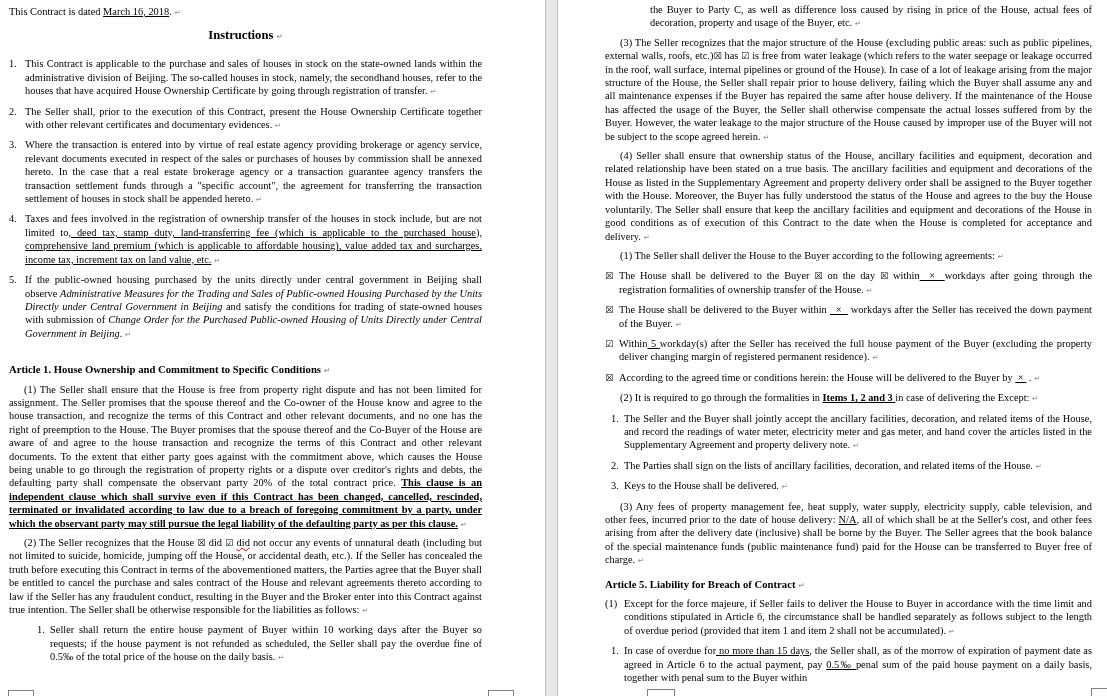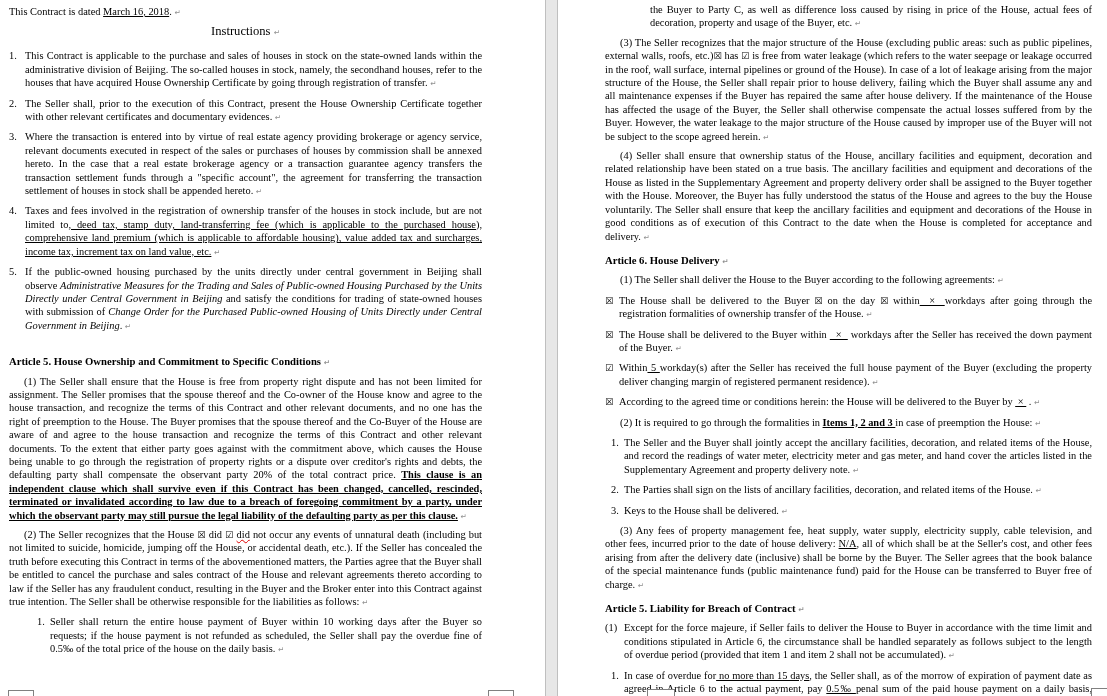--- a/index.html
+++ b/index.html
@@ -12,21 +12,21 @@
   .page{position:absolute;top:0;height:696px;box-sizing:border-box;overflow:hidden;
     background:#fff;text-align:justify;}
   #page-left{left:0;width:545px;padding:5px 63px 0 9px;}
   #page-right{left:558px;width:549px;padding:3px 15px 0 47px;}
   #page-gap{position:absolute;top:0;left:545px;width:13px;height:696px;
     background:var(--gap,#e7e7e7);
     border-left:1px solid #bfbfbf;border-right:1px solid #bfbfbf;box-sizing:border-box;}
 
   .b-date{margin:0 0 5px;}
   .b-title{text-align:center;font-weight:700;font-size:13.6px;line-height:16px;margin:7px 0 5px;}
-  .b-subtitle{text-align:center;font-weight:400;font-size:12.6px;line-height:15px;margin:3px 0 9px;}
+  .b-subtitle{text-align:center;font-weight:700;font-size:12.6px;line-height:23px;margin:3px 0 9px;}
   .b-heading{font-weight:700;font-size:10.7px;margin:10px 0 5px;}
   .b-para{margin:5px 0;text-indent:15px;}
   .b-cont{margin:0 0 4px 45px;}
   .b-li1{position:relative;margin:6px 0;padding-left:16px;}
   .b-li2{position:relative;margin:6px 0 6px 28px;padding-left:13px;}
   .b-li2r{position:relative;margin:6px 0 6px 6px;padding-left:13px;}
   .b-lic{position:relative;margin:6px 0;padding-left:14px;}
   .b-lip{position:relative;margin:5px 0;padding-left:19px;}
   .marker{position:absolute;left:0;top:0;}
   .b-lic>.marker{font-family:"DejaVu Sans",sans-serif;font-size:9.3px;}
@@ -49,37 +49,36 @@
 <body>
 
 <div id="page-left" class="page">
     <div class="b-date"><span>This Contract is dated </span><span class="u">March 16, 2018</span><span>. </span><span class="pm">↵</span></div>
     <div class="b-subtitle"><span>Instructions </span><span class="pm">↵</span></div>
     <div class="b-li1"><span class="marker">1.</span><span>This Contract is applicable to the purchase and sales of houses in stock on the state-owned lands within the administrative division of Beijing. The so-called houses in stock, namely, the secondhand houses, refer to the houses that have acquired House Ownership Certificate by going through registration of transfer. </span><span class="pm">↵</span></div>
     <div class="b-li1"><span class="marker">2.</span><span>The Seller shall, prior to the execution of this Contract, present the House Ownership Certificate together with other relevant certificates and documentary evidences. </span><span class="pm">↵</span></div>
     <div class="b-li1"><span class="marker">3.</span><span>Where the transaction is entered into by virtue of real estate agency providing brokerage or agency service, relevant documents executed in respect of the sales or purchases of houses by commission shall be annexed hereto. In the case that a real estate brokerage agency or a transaction guarantee agency transfers the transaction settlement funds through a "specific account", the agreement for transferring the transaction settlement of houses in stock shall be appended hereto. </span><span class="pm">↵</span></div>
     <div class="b-li1"><span class="marker">4.</span><span>Taxes and fees involved in the registration of ownership transfer of the houses in stock include, but are not limited to,</span><span class="u"> deed tax, stamp duty, land-transferring fee (which is applicable to the purchased house), comprehensive land premium (which is applicable to affordable housing), value added tax and surcharges, income tax, increment tax on land value, etc.</span><span> </span><span class="pm">↵</span></div>
     <div class="b-li1"><span class="marker">5.</span><span>If the public-owned housing purchased by the units directly under central government in Beijing shall observe </span><span class="i">Administrative Measures for the Trading and Sales of Public-owned Housing Purchased by the Units Directly under Central Government in Beijing</span><span> and satisfy the conditions for trading of state-owned houses with submission of </span><span class="i">Change Order for the Purchased Public-owned Housing of Units Directly under Central Government in Beijing</span><span>. </span><span class="pm">↵</span></div>
-    <div class="b-heading" style="margin-top: 22px;"><span>Article 5. House Ownership and Commitment to Specific Conditions </span><span class="pm">↵</span></div>
+    <div class="b-heading" style="margin-top: 22px;"><span>Article 1. House Ownership and Commitment to Specific Conditions </span><span class="pm">↵</span></div>
     <div class="b-para"><span>(1) The Seller shall ensure that the House is free from property right dispute and has not been limited for assignment. The Seller promises that the spouse thereof and the Co-owner of the House know and agree to the house transaction, and recognize the terms of this Contract and other relevant documents, and no one has the right of preemption to the House. The Buyer promises that the spouse thereof and the Co-Buyer of the House are aware of and agree to the house transaction and recognize the terms of this Contract and other relevant documents. To the extent that either party goes against with the commitment above, which causes the House being unable to go through the registration of property rights or a dispute over creditor's rights and debts, the defaulting party shall compensate the observant party 20% of the total contract price. </span><span class="bu">This clause is an independent clause which shall survive even if this Contract has been changed, cancelled, rescinded, terminated or invalidated according to law due to a breach of foregoing commitment by a party, under which the observant party may still pursue the legal liability of the defaulting party as per this clause.</span><span> </span><span class="pm">↵</span></div>
     <div class="b-para"><span>(2) The Seller recognizes that the House </span><span class="box">☒</span><span> did </span><span class="box">☑</span><span> </span><span class="sq">did</span><span> not occur any events of unnatural death (including but not limited to suicide, homicide, jumping off the House, or accidental death, etc.). If the Seller has concealed the truth before executing this Contract in terms of the abovementioned matters, the Parties agree that the Buyer shall be entitled to cancel the purchase and sales contract of the House and relevant agreements thereto according to law if the Seller has any fraudulent conduct, resulting in the Buyer and the Broker enter into this Contract against true intention. The Seller shall be otherwise responsible for the liabilities as follows: </span><span class="pm">↵</span></div>
     <div class="b-li2"><span class="marker">1.</span><span>Seller shall return the entire house payment of Buyer within 10 working days after the Buyer so requests; if the house payment is not refunded as scheduled, the Seller shall pay the overdue fine of 0.5‰ of the total price of the house on the daily basis. </span><span class="pm">↵</span></div>
   </div>
 <div id="page-gap"></div>
 <div id="page-right" class="page">
     <div class="b-cont"><span>the Buyer to Party C, as well as difference loss caused by rising in price of the House, actual fees of decoration, property and usage of the Buyer, etc. </span><span class="pm">↵</span></div>
     <div class="b-para"><span>(3) The Seller recognizes that the major structure of the House (excluding public areas: such as public pipelines, external walls, roofs, etc.)</span><span class="box">☒</span><span> has </span><span class="box">☑</span><span> is free from water leakage (which refers to the water seepage or leakage occurred in the roof, wall surface, internal pipelines or ground of the House). In case of a lot of leakage arising from the major structure of the House, the Seller shall repair prior to house delivery, failing which the Buyer shall assume any and all maintenance expenses if the Buyer has repaired the same after house delivery. If the maintenance of the House has affected the usage of the Buyer, the Seller shall otherwise compensate the actual losses suffered from by the Buyer. However, the water leakage to the major structure of the House caused by improper use of the Buyer will not be subject to the scope agreed herein. </span><span class="pm">↵</span></div>
     <div class="b-para"><span>(4) Seller shall ensure that ownership status of the House, ancillary facilities and equipment, decoration and related relationship have been stated on a true basis. The ancillary facilities and equipment and decorations of the House as listed in the Supplementary Agreement and property delivery order shall be assigned to the Buyer together with the House. Moreover, the Buyer has fully understood the status of the House and agrees to the buy the House voluntarily. The Seller shall ensure that keep the ancillary facilities and equipment and decorations of the House in good conditions as of execution of this Contract to the date when the House is completed for acceptance and delivery. </span><span class="pm">↵</span></div>
-    <div class="b-heading"><span>Article 6. House Delivery </span><span class="pm">↵</span></div>
     <div class="b-para"><span>(1) The Seller shall deliver the House to the Buyer according to the following agreements: </span><span class="pm">↵</span></div>
     <div class="b-lic"><span class="marker">☒</span><span>The House shall be delivered to the Buyer </span><span class="box">☒</span><span> on the day </span><span class="box">☒</span><span> within</span><span class="u">&nbsp;&nbsp;×&nbsp;&nbsp;</span><span>workdays after going through the registration formalities of ownership transfer of the House. </span><span class="pm">↵</span></div>
     <div class="b-lic"><span class="marker">☒</span><span>The House shall be delivered to the Buyer within </span><span class="u">&nbsp;&nbsp;×&nbsp;&nbsp;</span><span> workdays after the Seller has received the down payment of the Buyer. </span><span class="pm">↵</span></div>
     <div class="b-lic"><span class="marker">☑</span><span>Within</span><span class="u">&nbsp;5&nbsp;</span><span>workday(s) after the Seller has received the full house payment of the Buyer (excluding the property deliver changing margin of registered permanent residence). </span><span class="pm">↵</span></div>
     <div class="b-lic"><span class="marker">☒</span><span>According to the agreed time or conditions herein: the House will be delivered to the Buyer by </span><span class="u">&nbsp;×&nbsp;</span><span> . </span><span class="pm">↵</span></div>
-    <div class="b-para"><span>(2) It is required to go through the formalities in </span><span class="bu">Items 1, 2 and 3&nbsp;</span><span>in case of preemption the House: </span><span class="pm">↵</span></div>
+    <div class="b-para"><span>(2) It is required to go through the formalities in </span><span class="bu">Items 1, 2 and 3&nbsp;</span><span>in case of delivering the Except: </span><span class="pm">↵</span></div>
     <div class="b-li2r"><span class="marker">1.</span><span>The Seller and the Buyer shall jointly accept the ancillary facilities, decoration, and related items of the House, and record the readings of water meter, electricity meter and gas meter, and hand cover the articles listed in the Supplementary Agreement and property delivery note. </span><span class="pm">↵</span></div>
     <div class="b-li2r"><span class="marker">2.</span><span>The Parties shall sign on the lists of ancillary facilities, decoration, and related items of the House. </span><span class="pm">↵</span></div>
     <div class="b-li2r"><span class="marker">3.</span><span>Keys to the House shall be delivered. </span><span class="pm">↵</span></div>
     <div class="b-para"><span>(3) Any fees of property management fee, heat supply, water supply, electricity supply, cable television, and other fees, incurred prior to the date of house delivery: </span><span class="u">N/A</span><span>, all of which shall be at the Seller's cost, and other fees arising from after the delivery date (inclusive) shall be borne by the Buyer. The Seller agrees that the book balance of the special maintenance funds (public maintenance fund) paid for the House can be transferred to Buyer free of charge. </span><span class="pm">↵</span></div>
     <div class="b-heading"><span>Article 5. Liability for Breach of Contract </span><span class="pm">↵</span></div>
     <div class="b-lip"><span class="marker">(1)</span><span>Except for the force majeure, if Seller fails to deliver the House to Buyer in accordance with the time limit and conditions stipulated in Article 6, the circumstance shall be handled separately as follows subject to the length of overdue period (provided that item 1 and item 2 shall not be accumulated). </span><span class="pm">↵</span></div>
     <div class="b-li2r"><span class="marker">1.</span><span>In case of overdue for</span><span class="u"> no more than 15 days</span><span>, the Seller shall, as of the morrow of expiration of payment date as agreed in Article 6 to the actual payment, pay </span><span class="u">0.5‰&nbsp;</span><span>penal sum of the paid house payment on a daily basis, together with penal sum to the Buyer within</span></div>
   </div>
 
 <div id="cut-l1" class="cutbox"></div>

